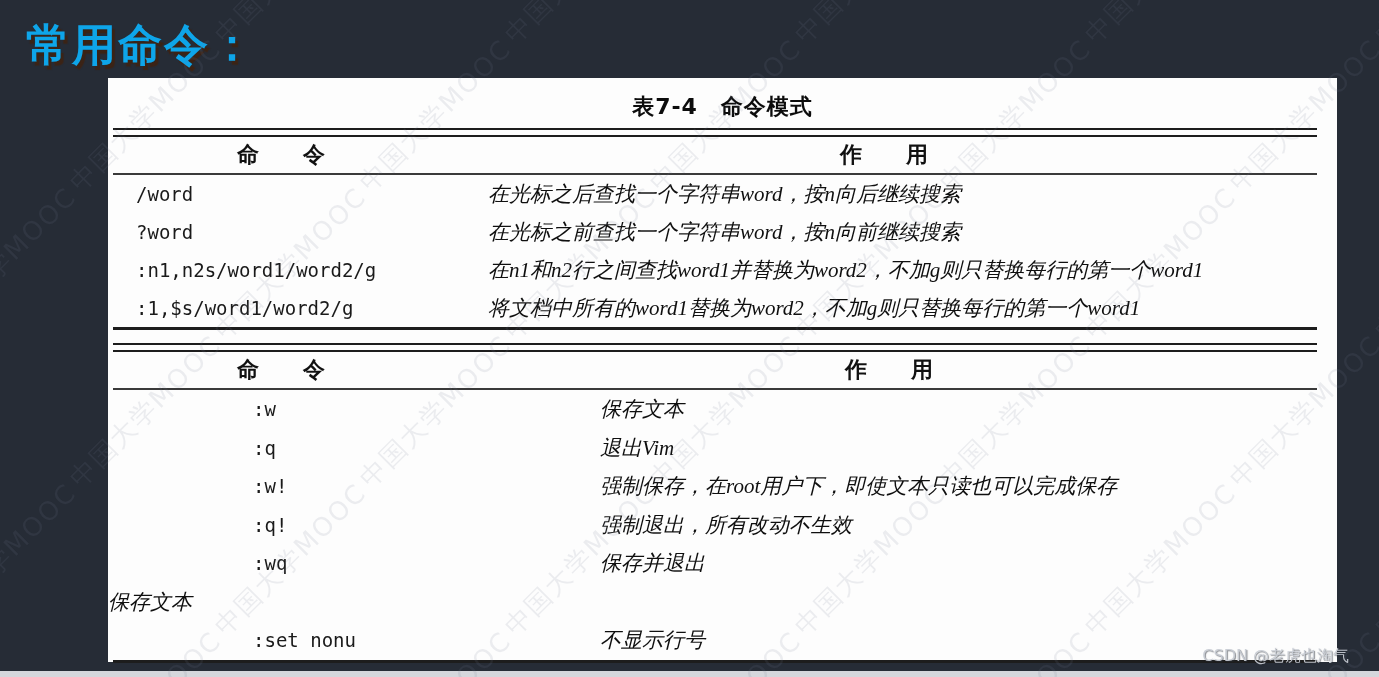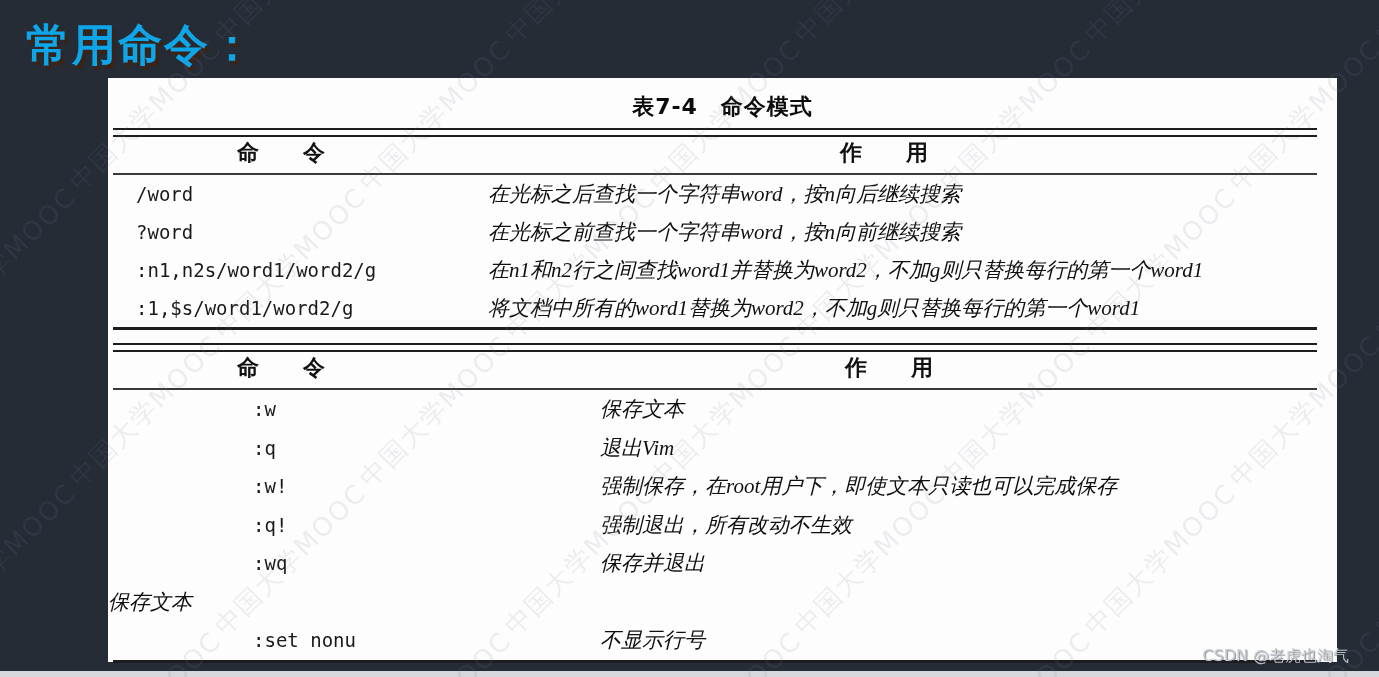--- a/index.html
+++ b/index.html
@@ -47,21 +47,21 @@
     border-top:2px solid #3a3a3a;
   }
   .rule-thick{
     height:3px;margin:0 20px 0 5px;
     background:#1d1d1d;
   }
   .header-row{position:relative;height:36px;}
   .h-cmd,.h-act{
     position:absolute;top:0;height:36px;line-height:36px;
     font-size:22px;font-weight:bold;color:#111;
-    font-family:Liberation Mono, monospace;
+    font-family:Liberation Sans, sans-serif;
     white-space:nowrap;
   }
   .h-cmd{left:129px;}
   .sec1 .h-act{left:732px;}
   .sec2 .h-act{left:737px;}
 
   .row{display:grid;}
   .sec1 .row{grid-template-columns:380px 1fr;height:38px;}
   .sec2 .row{grid-template-columns:492px 1fr;height:38.5px;}
   .cmd{

